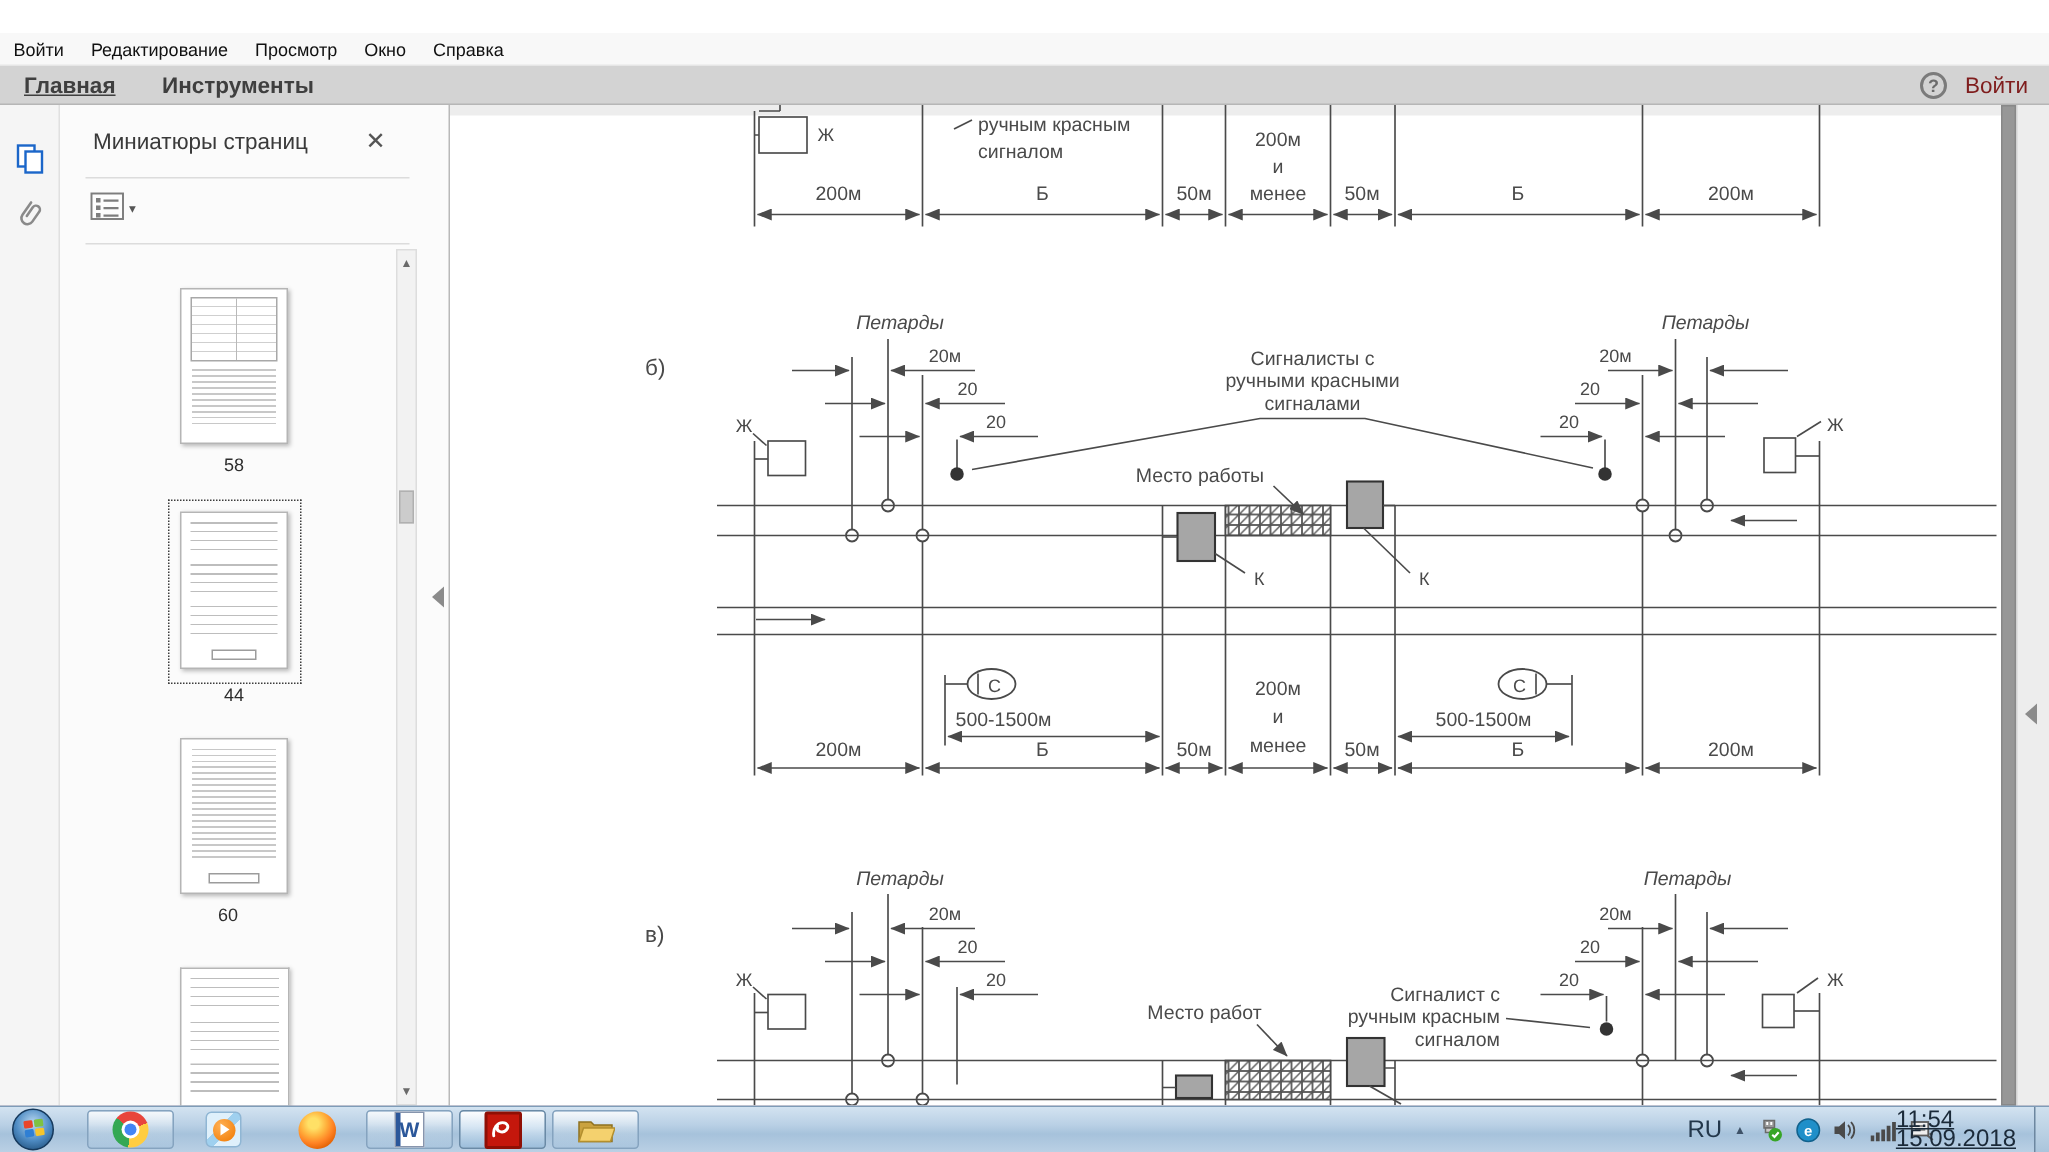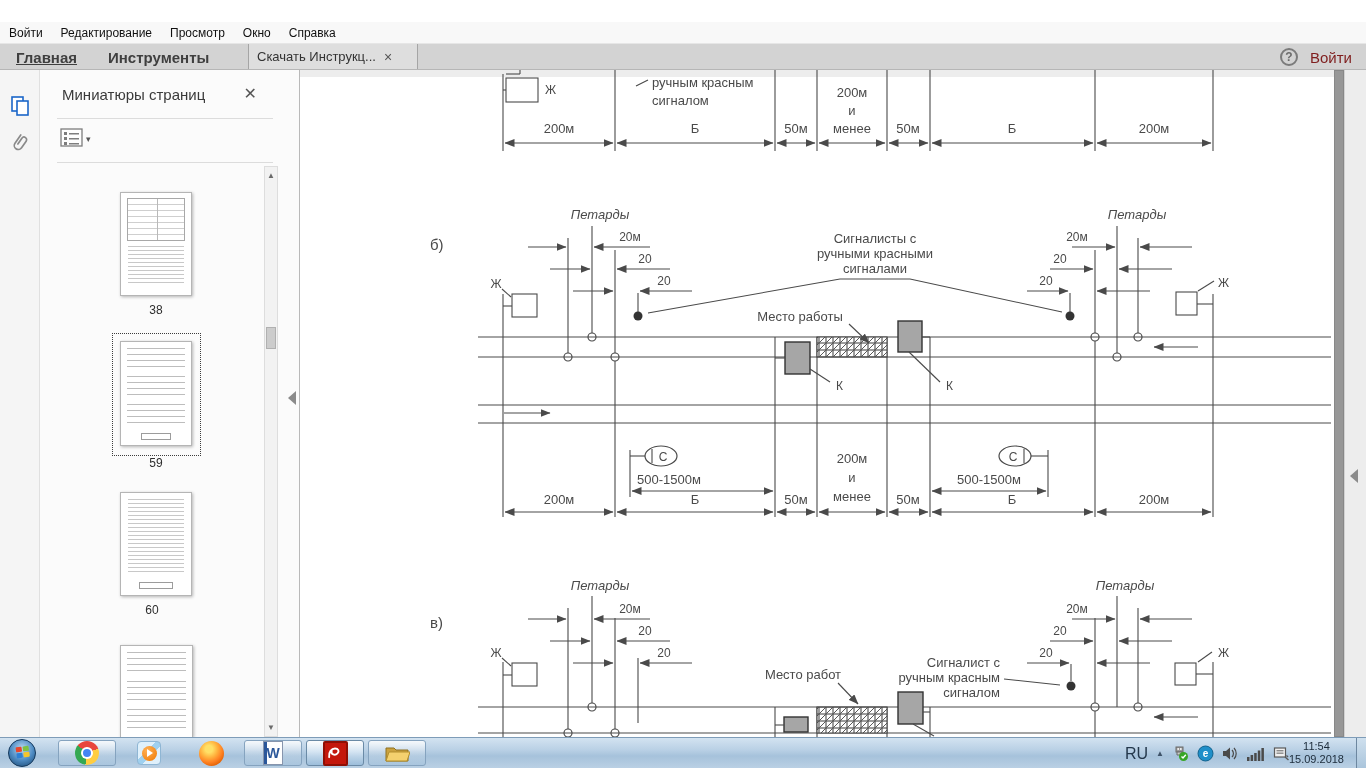--- a/index.html
+++ b/index.html
@@ -100,44 +100,40 @@
   .wmp-play{width:15px;height:15px;border-radius:50%;background:radial-gradient(circle at 35% 30%,#ffb054,#f07800);display:flex;align-items:center;justify-content:center;}
   .wmp-tri{width:0;height:0;border-left:6px solid #fff;border-top:4px solid transparent;border-bottom:4px solid transparent;margin-left:2px;}
   .ff-icon{width:25px;height:25px;border-radius:50%;background:radial-gradient(circle at 40% 32%,#ffe066 0 16%,#ffb13d 38%,#ff8324 58%,#e05e00 80%,#b84a00 100%);}
   .word-page{width:20px;height:24px;background:#fff;border:1px solid #8795ad;display:flex;align-items:center;justify-content:center;
     font-size:14px;font-weight:700;color:#2b579a;box-sizing:border-box;box-shadow:inset 3px 0 0 #2b579a;}
   .acro-tile{width:25px;height:25px;background:#c4170c;border:2px solid #8f0f05;border-radius:2px;display:flex;align-items:center;justify-content:center;box-sizing:border-box;}
 
   .tray{position:absolute;right:76px;top:0;height:31px;display:flex;align-items:center;gap:8px;}
   .tray-lang{font-size:16px;color:#23374b;}
   .tray-caret{font-size:8px;color:#3e5268;}
-  .clock{position:absolute;right:22px;top:2px;text-align:center;font-size:11px;color:#1b2a39;line-height:13px;}
+  .clock{position:absolute;right:22px;top:2px;text-align:left;font-size:16px;color:#1b2a39;line-height:13px;text-decoration:underline;}
   .show-desktop{position:absolute;right:0;top:0;width:9px;height:31px;border-left:1px solid #6d87a0;background:linear-gradient(180deg,#cfe0ee,#a9c4db);}
 </style>
 </head>
 <body>
 
 <div class="screen">
 
 
   <div class="menubar">
     <span class="menu-item">Войти</span>
     <span class="menu-item">Редактирование</span>
     <span class="menu-item">Просмотр</span>
     <span class="menu-item">Окно</span>
     <span class="menu-item">Справка</span>
   </div>
 
   <div class="tabbar">
     <span class="tab-static tab-home">Главная</span>
     <span class="tab-static tab-tools">Инструменты</span>
-    <div class="doc-tab">
-      <span class="doc-tab-label">Скачать  Инструкц...</span>
-      <span class="doc-tab-close">×</span>
-    </div>
     <div class="tab-right">
       <span class="help-circle">?</span>
       <span class="signin">Войти</span>
     </div>
   </div>
 
   <div class="main">
 
     <div class="rail">
       <svg class="rail-icon" style="top:25px" viewBox="0 0 22 22">
@@ -162,30 +158,30 @@
         <rect x="4" y="14" width="3" height="3" fill="#7d7d7d" stroke="none"></rect>
           <rect x="9" y="15" width="10" height="1.5" fill="#7d7d7d" stroke="none"></rect>
       </svg>
       <span class="opt-caret">▾</span>
       <div class="panel-divider" style="top:92px"></div>
 
       <div class="thumb" style="left:80px;top:122px;width:72px;height:104px">
         <div class="t-table" style="left:8%;right:8%;top:5%;height:40%"></div>
         <div class="t-lines" style="left:10%;right:10%;top:52%;height:38%"></div>
       </div>
-      <span class="page-num" style="left:80px;top:233px">38</span>
+      <span class="page-num" style="left:80px;top:233px">58</span>
 
       <div class="sel-box" style="left:72px;top:263px;width:87px;height:121px"></div>
       <div class="thumb" style="left:80px;top:271px;width:72px;height:105px">
         <div class="t-diag" style="left:8%;right:8%;top:6%;height:22%"></div>
         <div class="t-diag" style="left:8%;right:8%;top:33%;height:22%"></div>
         <div class="t-diag" style="left:8%;right:8%;top:60%;height:22%"></div>
         <div class="t-stamp" style="left:28%;right:28%;bottom:5%;height:5%"></div>
       </div>
-      <span class="page-num" style="left:80px;top:386px">59</span>
+      <span class="page-num" style="left:80px;top:386px">44</span>
 
       <div class="thumb" style="left:80px;top:422px;width:72px;height:104px">
         <div class="t-lines" style="left:10%;right:10%;top:6%;height:72%"></div>
         <div class="t-stamp" style="left:26%;right:26%;bottom:6%;height:5%"></div>
       </div>
       <span class="page-num" style="left:76px;top:533px">60</span>
 
       <div class="thumb" style="left:80px;top:575px;width:73px;height:92px;border-bottom:none">
         <div class="t-diag" style="left:8%;right:8%;top:7%;height:24%"></div>
         <div class="t-diag" style="left:8%;right:8%;top:38%;height:24%"></div>

